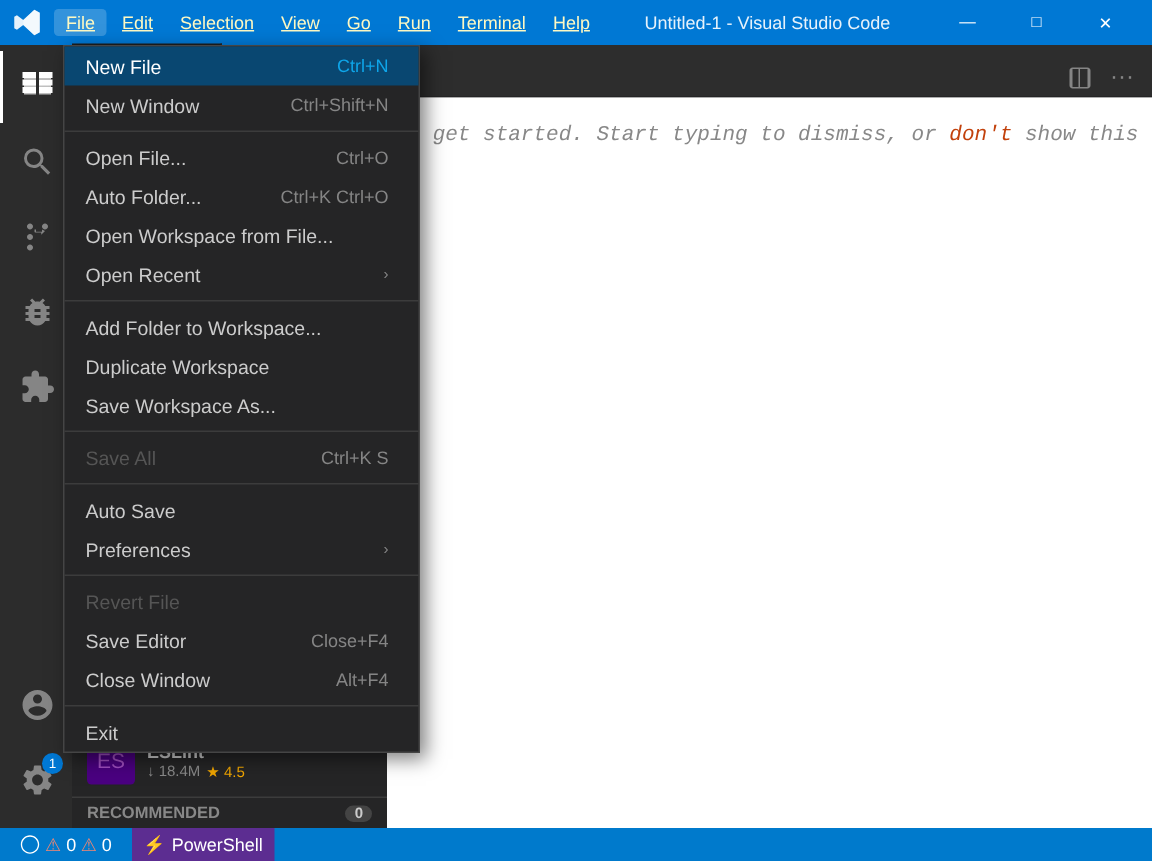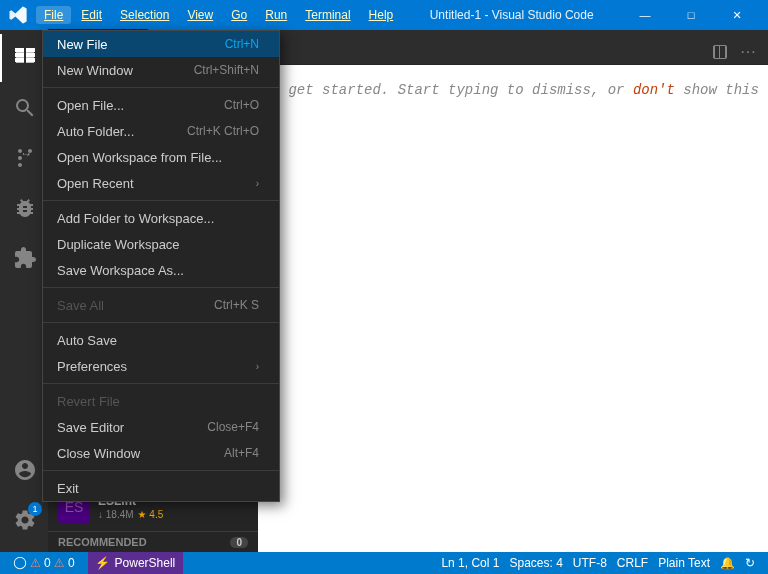--- a/index.html
+++ b/index.html
@@ -602,36 +602,13 @@
       </span>
       <span>
         <span style="color:#f48771;">⚠</span> <span>0</span>
       </span>
     </div>
     <div class="status-powershell">
       <span style="font-size:12px;">⚡</span>
       <span> PowerShell</span>
     </div>
   </div>
-  <div class="status-right">
-    <div class="status-item">
-      <span>Ln 1, Col 1</span>
-    </div>
-    <div class="status-item">
-      <span>Spaces: 4</span>
-    </div>
-    <div class="status-item">
-      <span>UTF-8</span>
-    </div>
-    <div class="status-item">
-      <span>CRLF</span>
-    </div>
-    <div class="status-item">
-      <span>Plain Text</span>
-    </div>
-    <div class="status-item">
-      <span>🔔</span>
-    </div>
-    <div class="status-item">
-      <span>↻</span>
-    </div>
-  </div>
 </div>
 
 </body></html>

